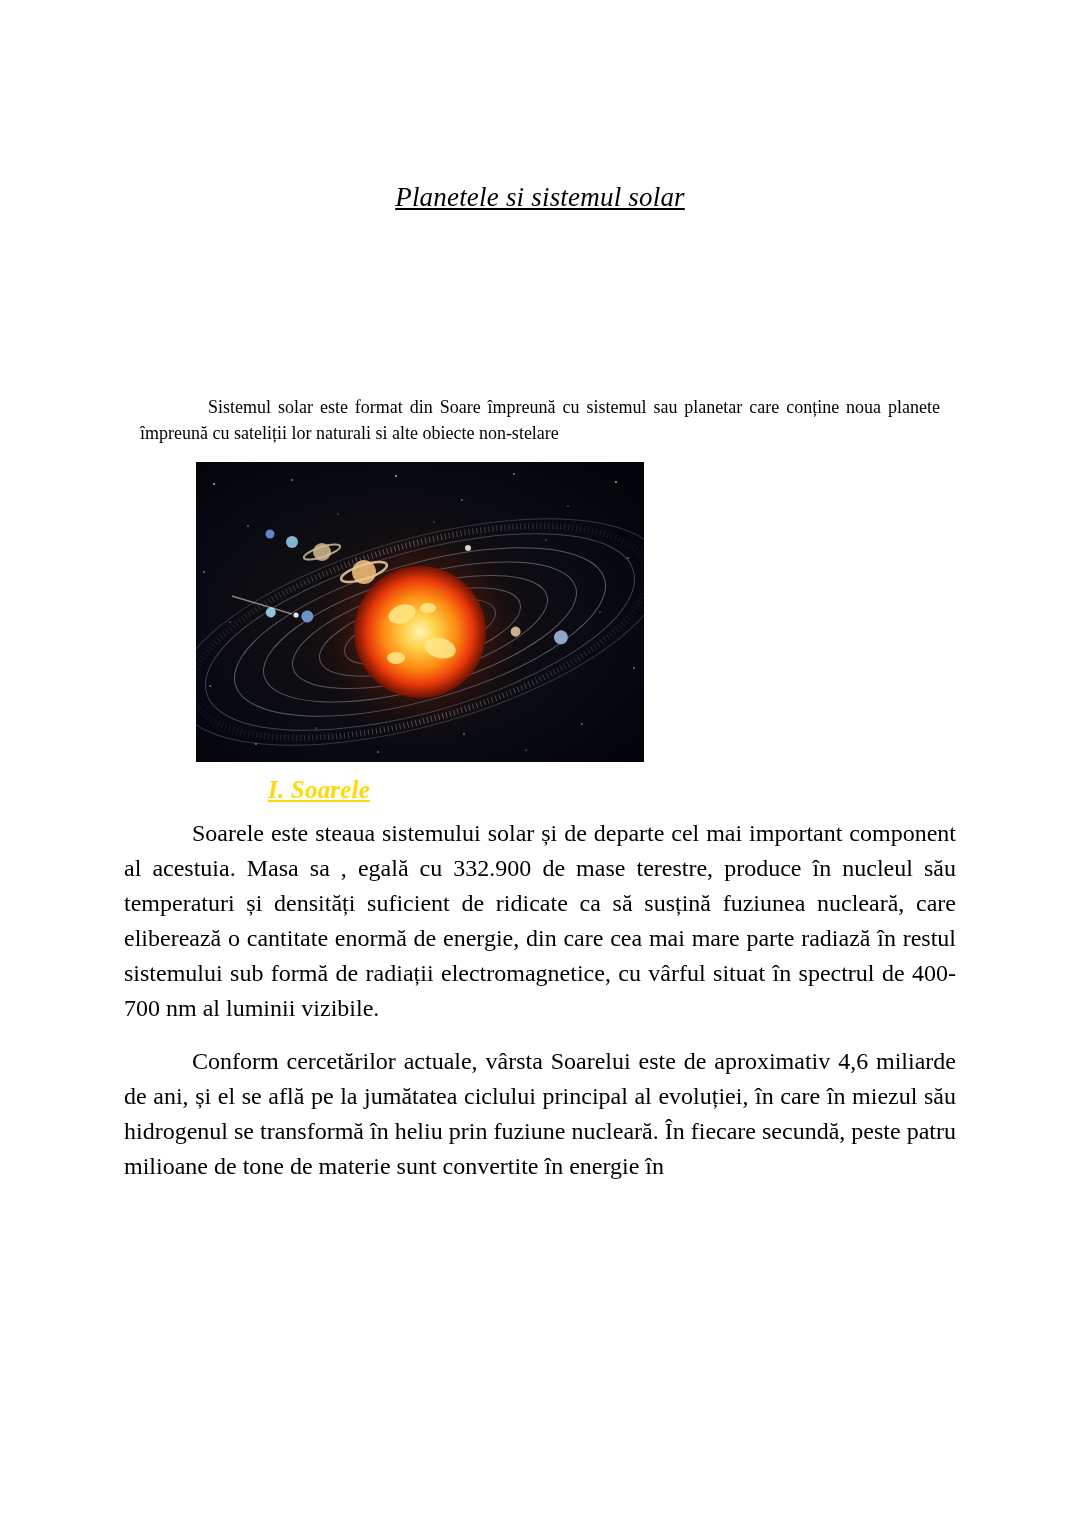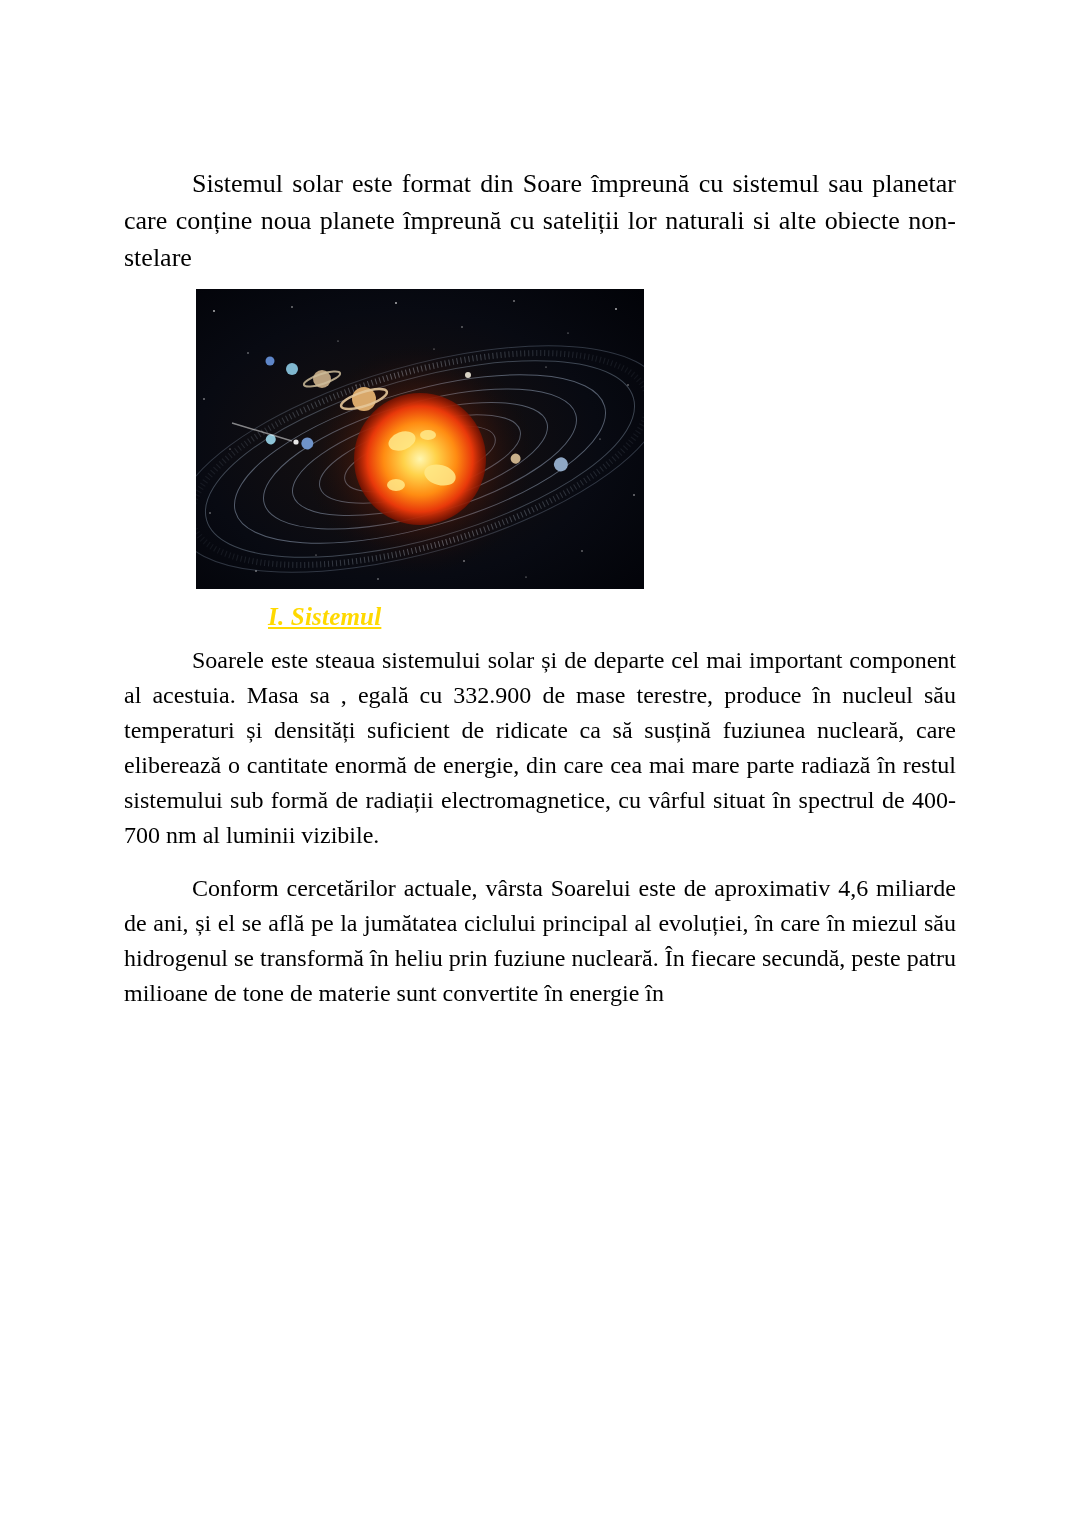--- a/index.html
+++ b/index.html
@@ -27,23 +27,23 @@
     margin: 0;
     padding-top: 182px;
     text-align: center;
     font-size: 27px;
     font-style: italic;
     font-weight: normal;
     text-decoration: underline;
     letter-spacing: 0.2px;
   }
   .intro-para {
-    margin: 0;
+    margin: 16px;
     padding-top: 166px;
-    font-size: 26px;
+    font-size: 18px;
     line-height: 1.42;
     text-align: justify;
     text-indent: 68px;
     font-family: Liberation Serif, serif;
   }
   .figure {
     margin: 12px 0 0 72px;
     width: 448px;
     height: 300px;
     position: relative;
@@ -74,20 +74,21 @@
   .body-para.second {
     padding-top: 18px;
   }
 </style>
 </head>
 <body>
 
 <div class="page">
   <div class="content">
 
+    <h1 class="doc-title">Planetele si sistemul solar</h1>
 
     <p class="intro-para">Sistemul solar este format din Soare împreună cu sistemul sau planetar care conține noua planete împreună cu sateliții lor naturali si alte obiecte non-stelare</p>
 
     <div class="figure">
       <svg width="448" height="300" viewBox="0 0 448 300" xmlns="http://www.w3.org/2000/svg">
         <defs>
           <radialGradient id="sunGlow" cx="50%" cy="50%" r="50%">
             <stop offset="0%" stop-color="#fff6b0"></stop>
             <stop offset="25%" stop-color="#ffd24a"></stop>
             <stop offset="55%" stop-color="#ff8c12"></stop>
@@ -179,20 +180,20 @@
           <circle cx="272" cy="86" r="3" fill="#d8d2c4"></circle>
         </g>
 
         <g opacity="0.9">
           <line x1="36" y1="134" x2="96" y2="152" stroke="#ffffff" stroke-width="1.4" opacity="0.55"></line>
           <circle cx="100" cy="153" r="2.6" fill="#ffffff"></circle>
         </g>
       </svg>
     </div>
 
-    <h2 class="section-heading">I. Sistemul</h2>
+    <h2 class="section-heading">I. Soarele</h2>
 
     <p class="body-para">Soarele este steaua sistemului solar și de departe cel mai important component al acestuia. Masa sa , egală cu 332.900 de mase terestre, produce în nucleul său temperaturi și densități suficient de ridicate ca să susțină fuziunea nucleară, care eliberează o cantitate enormă de energie, din care cea mai mare parte radiază în restul sistemului sub formă de radiații electromagnetice, cu vârful situat în spectrul de 400-700 nm al luminii vizibile.</p>
 
     <p class="body-para second">Conform cercetărilor actuale, vârsta Soarelui este de aproximativ 4,6 miliarde de ani, și el se află pe la jumătatea ciclului principal al evoluției, în care în miezul său hidrogenul se transformă în heliu prin fuziune nucleară. În fiecare secundă, peste patru milioane de tone de materie sunt convertite în energie în</p>
 
   </div>
 </div>
 
 </body></html>

